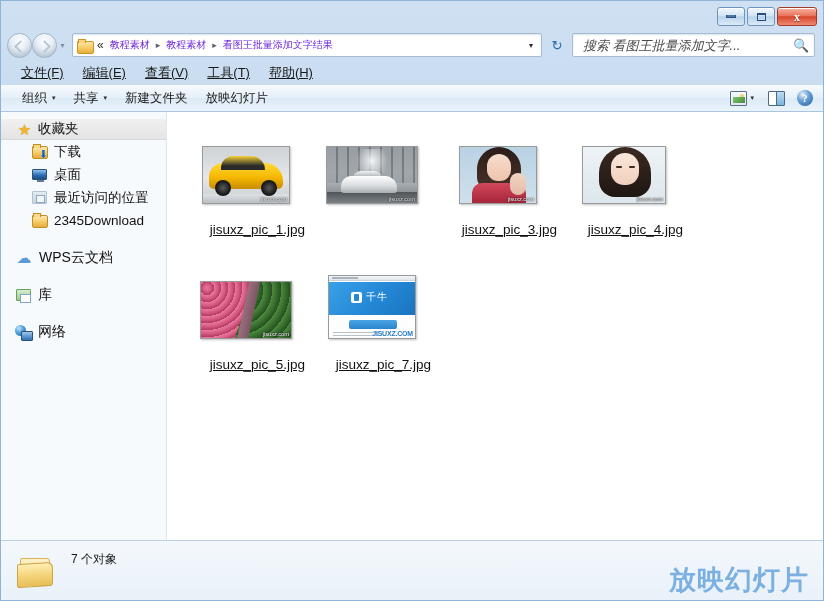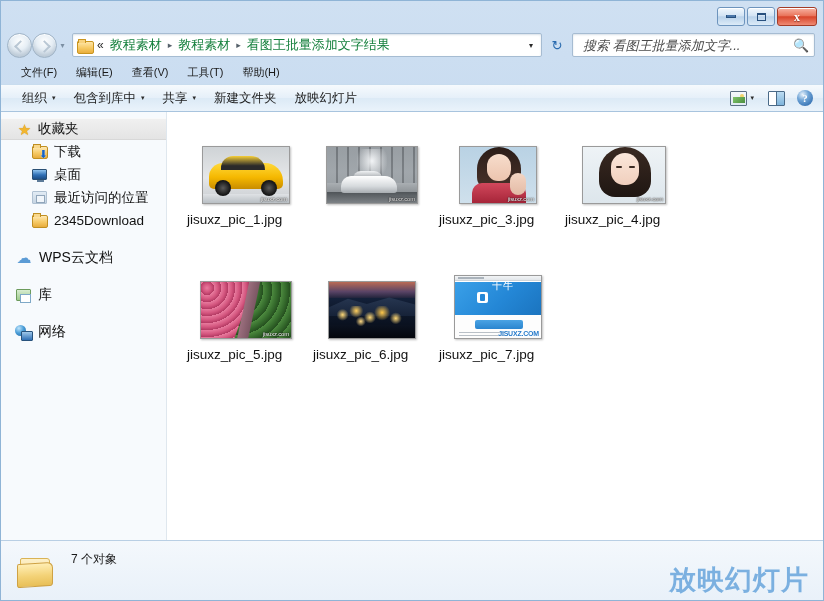--- a/index.html
+++ b/index.html
@@ -66,21 +66,21 @@
   .folder-mini::before {
     content:""; position:absolute; left:0; top:2px; width:15px; height:11px;
     background: linear-gradient(180deg,#ffe6a8 0%, #f6c963 55%, #e9ae3c 100%);
     border:1px solid #c9951f; border-radius:1px 2px 2px 2px;
   }
   .folder-mini::after {
     content:""; position:absolute; left:1px; top:0px; width:6px; height:3px;
     background:#f8d27c; border:1px solid #c9951f; border-bottom:none; border-radius:1px 1px 0 0;
   }
   .crumbs { display:flex; align-items:center; gap:1px; flex:1 1 auto; overflow:hidden; white-space:nowrap; min-width:0; }
-  .crumb { font-size:13px; color:#15803d; padding:2px 3px; }
+  .crumb { font-size:10px; color:#6d28d9; padding:2px 3px; }
   .crumb.dd { color:#2a2a2a; font-size:12px; padding:2px 2px 2px 3px; }
   .sep { color:#55606a; font-size:9px; padding:0 2px; }
   .addr-arrow { color:#2a2a2a; font-size:8px; padding:0 6px 0 4px; }
   .refresh {
     width:22px; height:24px; display:flex; align-items:center; justify-content:center;
     color:#2b6cb0; font-size:13px; flex:0 0 auto;
   }
   .searchbox {
     width:243px; height:24px; background:#fff; border:1px solid #a6bcd2; border-radius:2px;
     display:flex; align-items:center; padding:0 4px 0 8px;
@@ -91,21 +91,21 @@
     font-family:"Liberation Sans", sans-serif; font-style:italic; color:#3b3b3b;
     min-width:0; background:transparent;
   }
   .searchbox input::placeholder { color:#4a4a4a; font-style:italic; }
   .mag { color:#2b5f98; font-size:13px; padding-left:3px; }
 
   
   .menubar {
     height:23px; flex:0 0 auto; display:flex; align-items:center; padding-left:12px; gap:3px;
   }
-  .menuitem { font-size:11px; color:#1a1a1a; padding:3px 8px; }
+  .menuitem { font-size:13px; color:#1a1a1a; padding:3px 8px;text-decoration:underline; }
 
   
   .cmdbar {
     height:28px; flex:0 0 auto;
     background: linear-gradient(180deg,#f6fafd 0%, #e6f0f9 48%, #dceaf6 52%, #eaf3fb 100%);
     border-top:1px solid #c8dcee; border-bottom:1px solid #a8c4de;
     display:flex; align-items:center; padding:0 6px 0 12px;
   }
   .cmd { font-size:12.5px; color:#1b1b1b; padding:4px 9px; display:flex; align-items:center; gap:5px; }
   .caret { font-size:7px; color:#2a2a2a; }
@@ -237,22 +237,22 @@
   }
   .wm {
     position:absolute; right:2px; bottom:1px; font-size:6px; color:#fff;
     font-family:"Liberation Sans", sans-serif; letter-spacing:-0.2px;
     text-shadow: 0 0 2px rgba(0,0,0,.9), 0 0 1px rgba(0,0,0,.9);
     opacity:.95; white-space:nowrap;
   }
   .wm.dark { color:#eaeaea; }
   .wm.blue { color:#1a73c8; font-weight:bold; font-size:7px; text-shadow:0 0 1px #fff; }
   .fname {
-    margin-top:7px; width:118px; text-align:left;
-    font-size:13.5px; color:#111; line-height:17px; word-break:break-all;
+    margin-top:17px; width:118px; text-align:right;
+    font-size:13.5px; color:#111; line-height:17px; word-break:break-all;text-decoration:underline;
   }
 
   
   .t1 { width:88px; height:58px; background: linear-gradient(180deg,#cfd3d6 0%,#e5e7e9 55%,#c8ccd0 100%); }
   .t1 .car {
     position:absolute; left:6px; top:16px; width:74px; height:26px;
     background: linear-gradient(180deg,#ffd93b 0%, #f5b800 55%, #c88c00 100%);
     border-radius:14px 18px 5px 5px;
   }
   .t1 .roof {
@@ -390,21 +390,21 @@
   }
   .t7 .logo7 {
     position:absolute; left:22px; top:16px; width:11px; height:11px;
     background:#fff; border-radius:2px;
   }
   .t7 .logo7::after {
     content:""; position:absolute; left:3px; top:2px; width:5px; height:7px;
     background:#2487d6; border-radius:1px;
   }
   .t7 .qn {
-    position:absolute; left:37px; top:3px; color:#fff; font-size:10px;
+    position:absolute; left:37px; top:14px; color:#fff; font-size:10px;
     font-family:"DejaVu Sans", sans-serif; letter-spacing:1px;
   }
   .t7 .white7 {
     position:absolute; left:0; right:0; top:39px; bottom:0; background:#fdfdfd;
   }
   .t7 .btn7 {
     position:absolute; left:20px; top:44px; width:48px; height:9px;
     background: linear-gradient(180deg,#4aa3e4 0%,#2a85cf 100%); border-radius:2px;
   }
   .t7 .lines7 {
@@ -490,24 +490,20 @@
     <div class="menuitem">文件(F)</div>
     <div class="menuitem">编辑(E)</div>
     <div class="menuitem">查看(V)</div>
     <div class="menuitem">工具(T)</div>
     <div class="menuitem">帮助(H)</div>
   </div>
 
   <div class="cmdbar">
     <div class="cmd">
       <span>组织</span>
-      <span class="caret">▾</span>
-    </div>
-    <div class="cmd">
-      <span>包含到库中</span>
       <span class="caret">▾</span>
     </div>
     <div class="cmd">
       <span>共享</span>
       <span class="caret">▾</span>
     </div>
     <div class="cmd">新建文件夹</div>
     <div class="cmd">放映幻灯片</div>
 
     <div class="cmdspacer"></div>
@@ -642,32 +638,20 @@
           <div class="thumb t5">
             <span class="green"></span>
               <span class="flow"></span>
               <span class="path5"></span>
             <span class="wm">jisuxz.com</span>
           </div>
         </div>
         <div class="fname">jisuxz_pic_5.jpg</div>
       </div>
 
-      <div class="fileitem">
-        <div class="thumbwrap">
-          <div class="thumb t6">
-            <span class="sky6"></span>
-              <span class="hill"></span>
-              <span class="dark6"></span>
-              <span class="lights"></span>
-            <span class="wm"></span>
-          </div>
-        </div>
-        <div class="fname">jisuxz_pic_6.jpg</div>
-      </div>
 
       <div class="fileitem">
         <div class="thumbwrap">
           <div class="thumb t7">
             <span class="bar7"></span>
               <span class="blue7"></span>
             <span class="logo7"></span>
             <span class="qn">千牛</span>
             <span class="white7"></span>
               <span class="btn7"></span>

